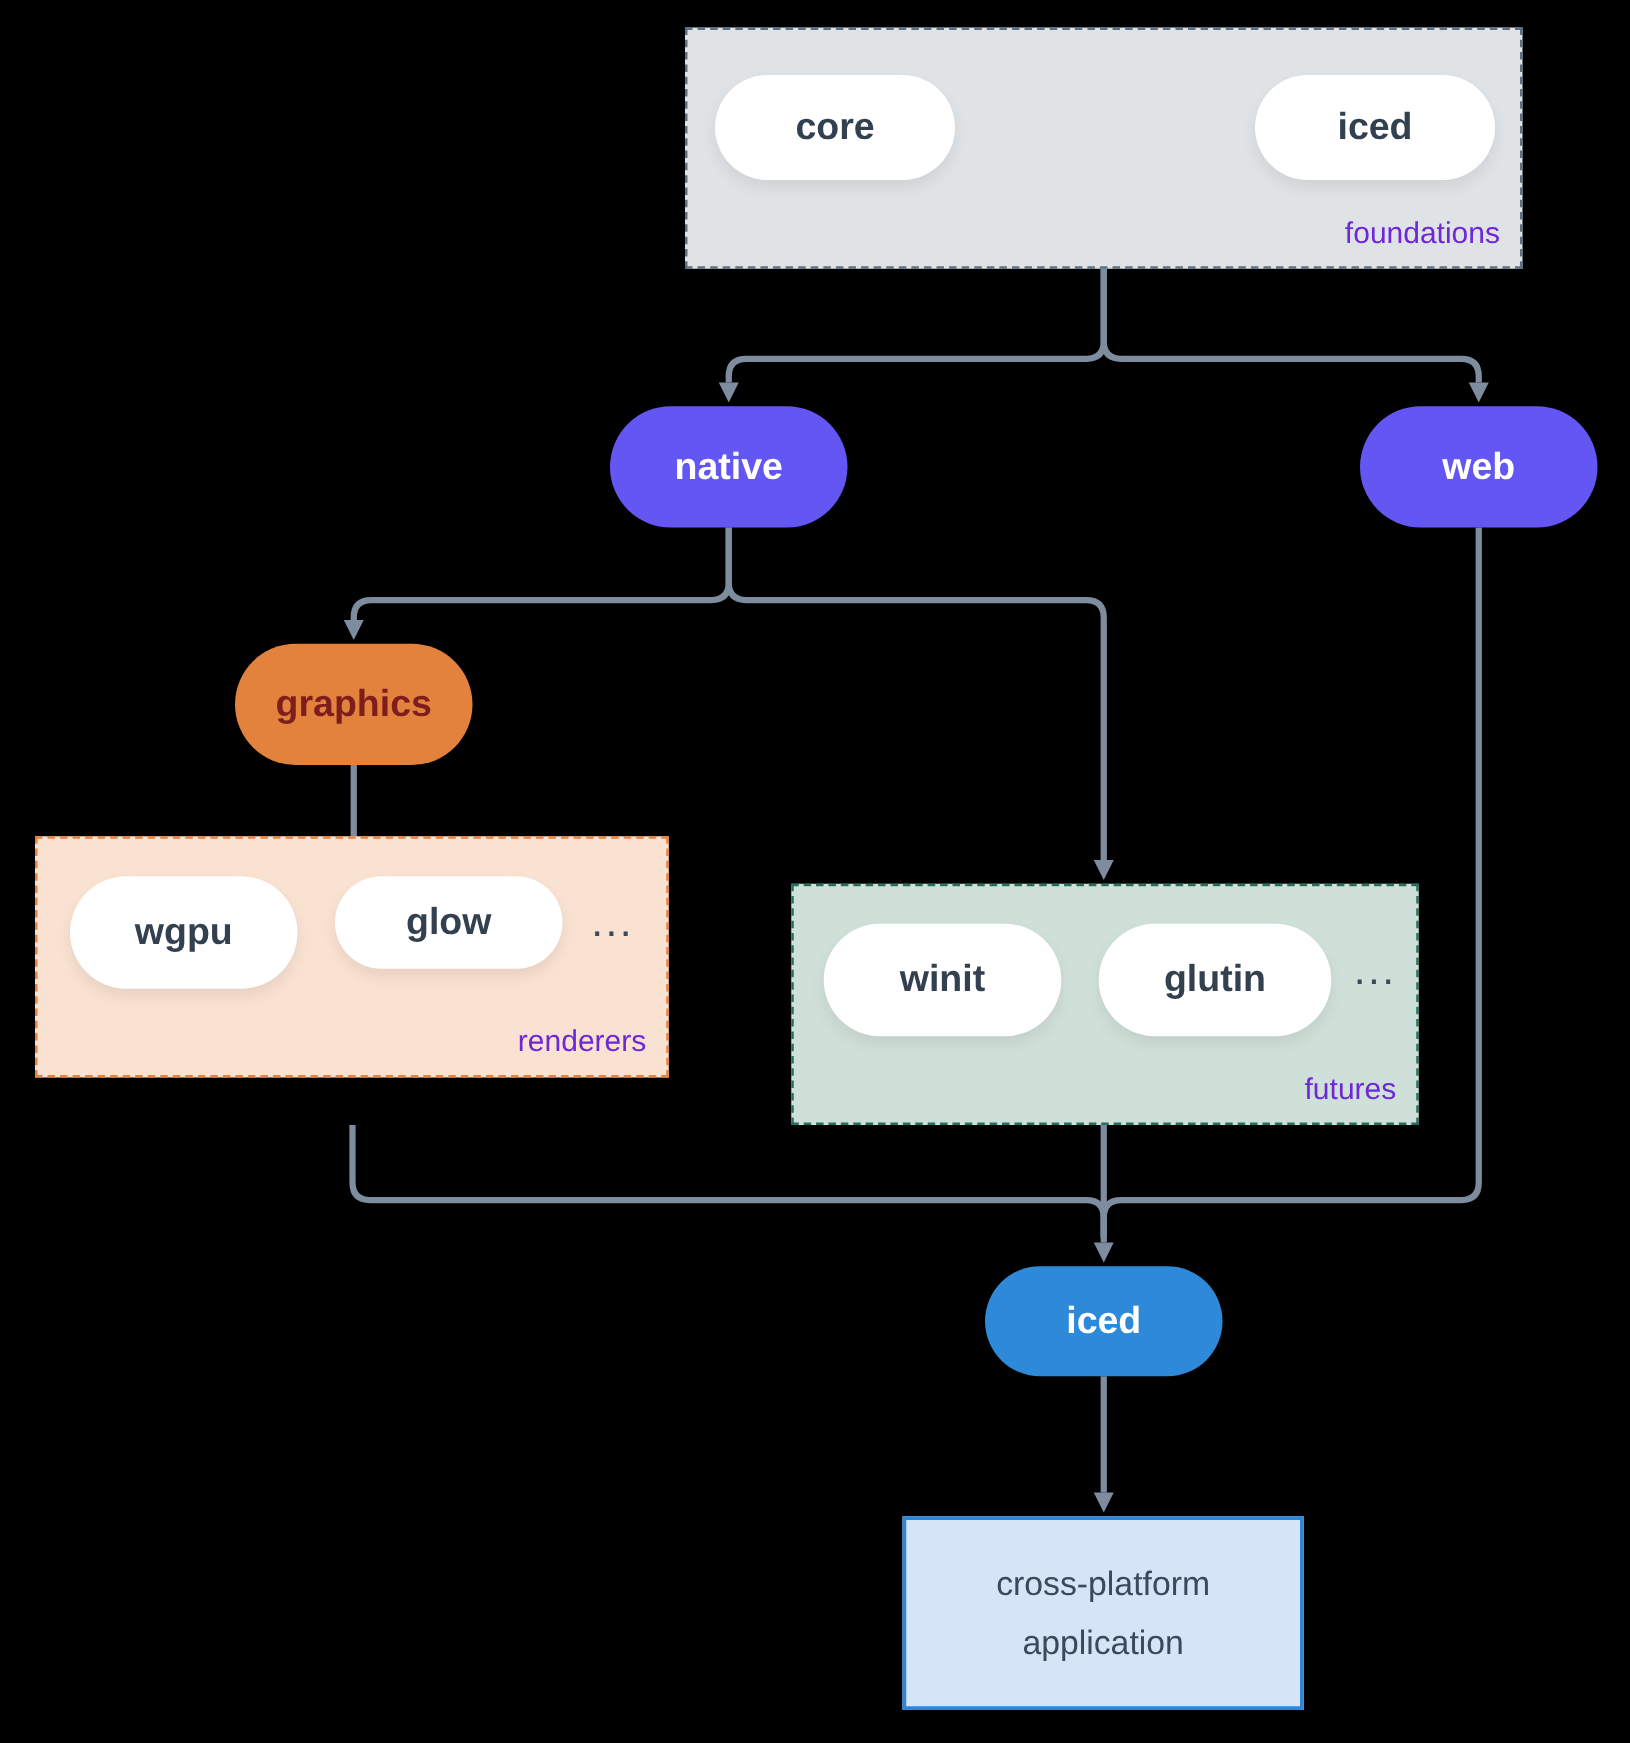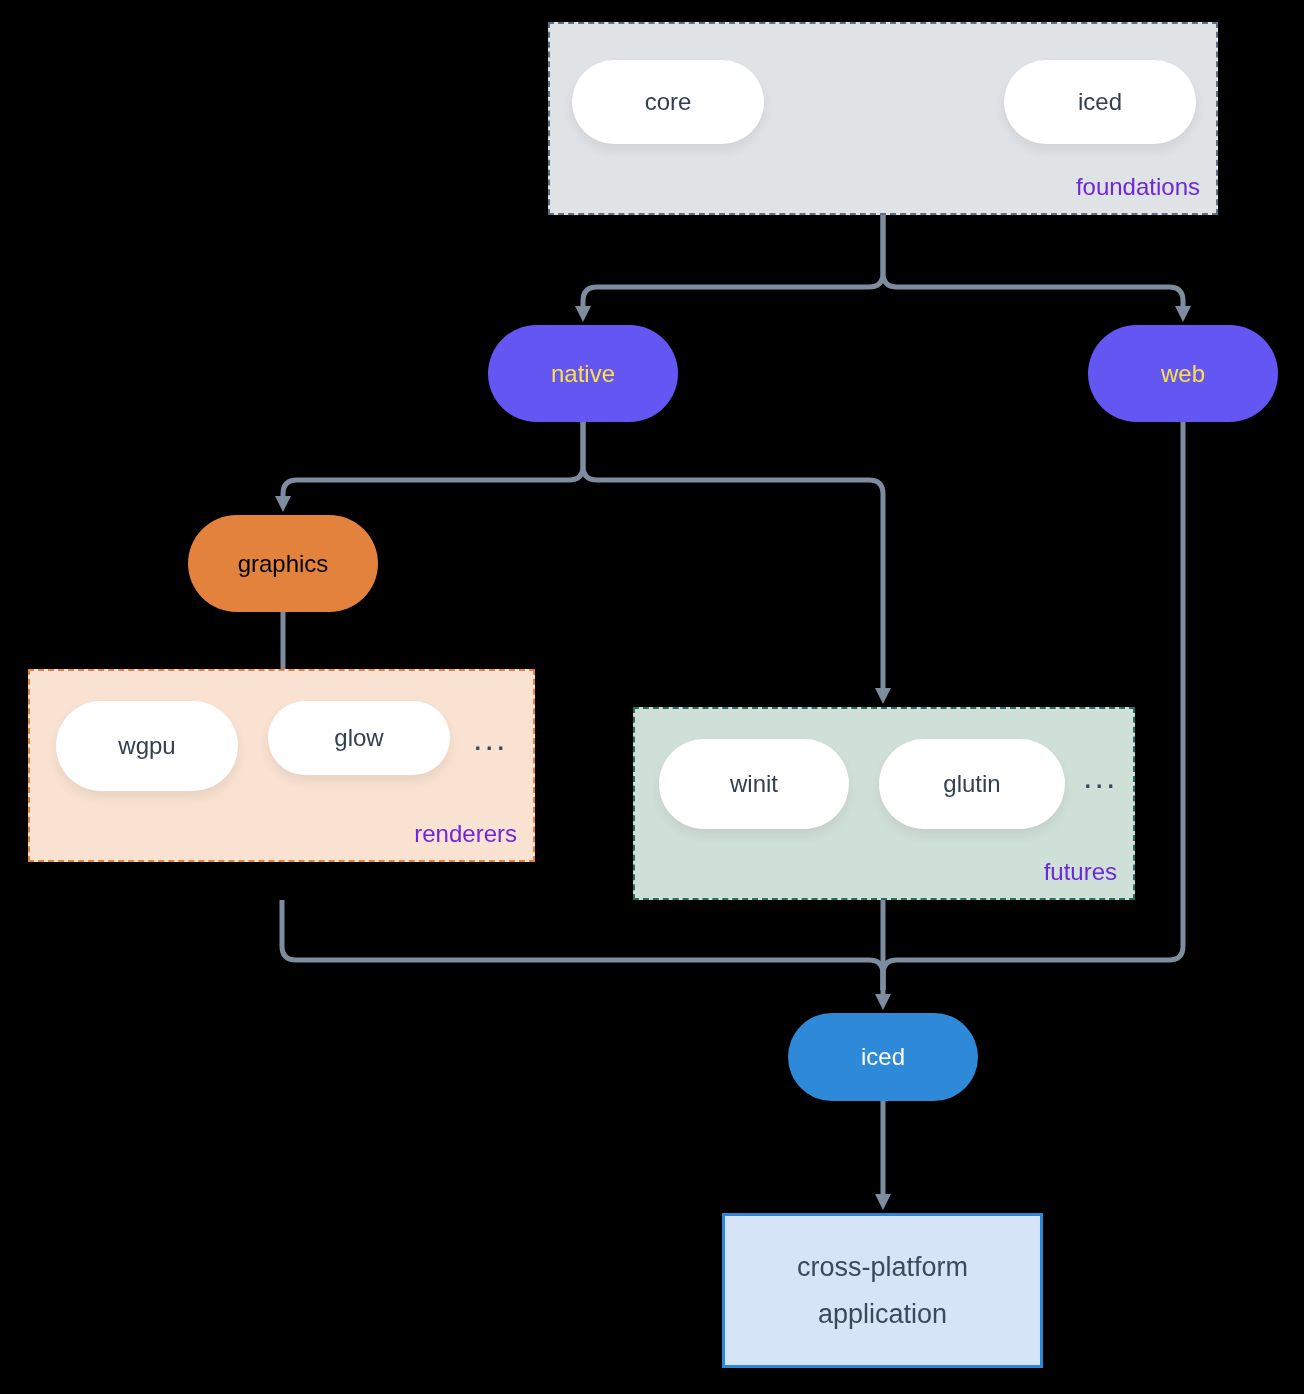--- a/index.html
+++ b/index.html
@@ -13,25 +13,25 @@
   .group-foundations { left:548px; top:22px; width:670px; height:193px;
     background:#dfe3e6; border-color:#5f7082; }
   .group-renderers { left:28px; top:669px; width:507px; height:193px;
     background:#f9e2d2; border-color:#e8823c; }
   .group-shells { left:633px; top:707px; width:502px; height:193px;
     background:#cfe0d9; border-color:#266e5f; }
   .group-label { position:absolute; right:16px; bottom:12px;
     font-size:24px; color:#6d28d9; }
 
   .pill { position:absolute; display:flex; align-items:center; justify-content:center;
-    border-radius:999px; font-size:24px; box-sizing:border-box; }
+    border-radius:999px; font-size:30px; box-sizing:border-box;font-weight:bold; }
   .pill-white { background:#ffffff; color:#32404f;
     box-shadow:0 6px 10px rgba(90,70,60,0.10); }
-  .pill-purple { background:#6456f2; color:#fde047; }
-  .pill-orange { background:#e2823d; color:#000000; }
+  .pill-purple { background:#6456f2; color:#ffffff; }
+  .pill-orange { background:#e2823d; color:#7f1d1d; }
   .pill-blue   { background:#2e8ad8; color:#ffffff; }
 
   
   .p-core    { left:22px;  top:36px; width:192px; height:84px; }
   .p-futures { left:238px; top:36px; width:192px; height:84px; }
   .p-style   { left:454px; top:36px; width:192px; height:84px; }
 
   
   .p-wgpu { left:26px;  top:30px; width:182px; height:90px; }
   .p-glow { left:238px; top:30px; width:182px; height:74px; }

